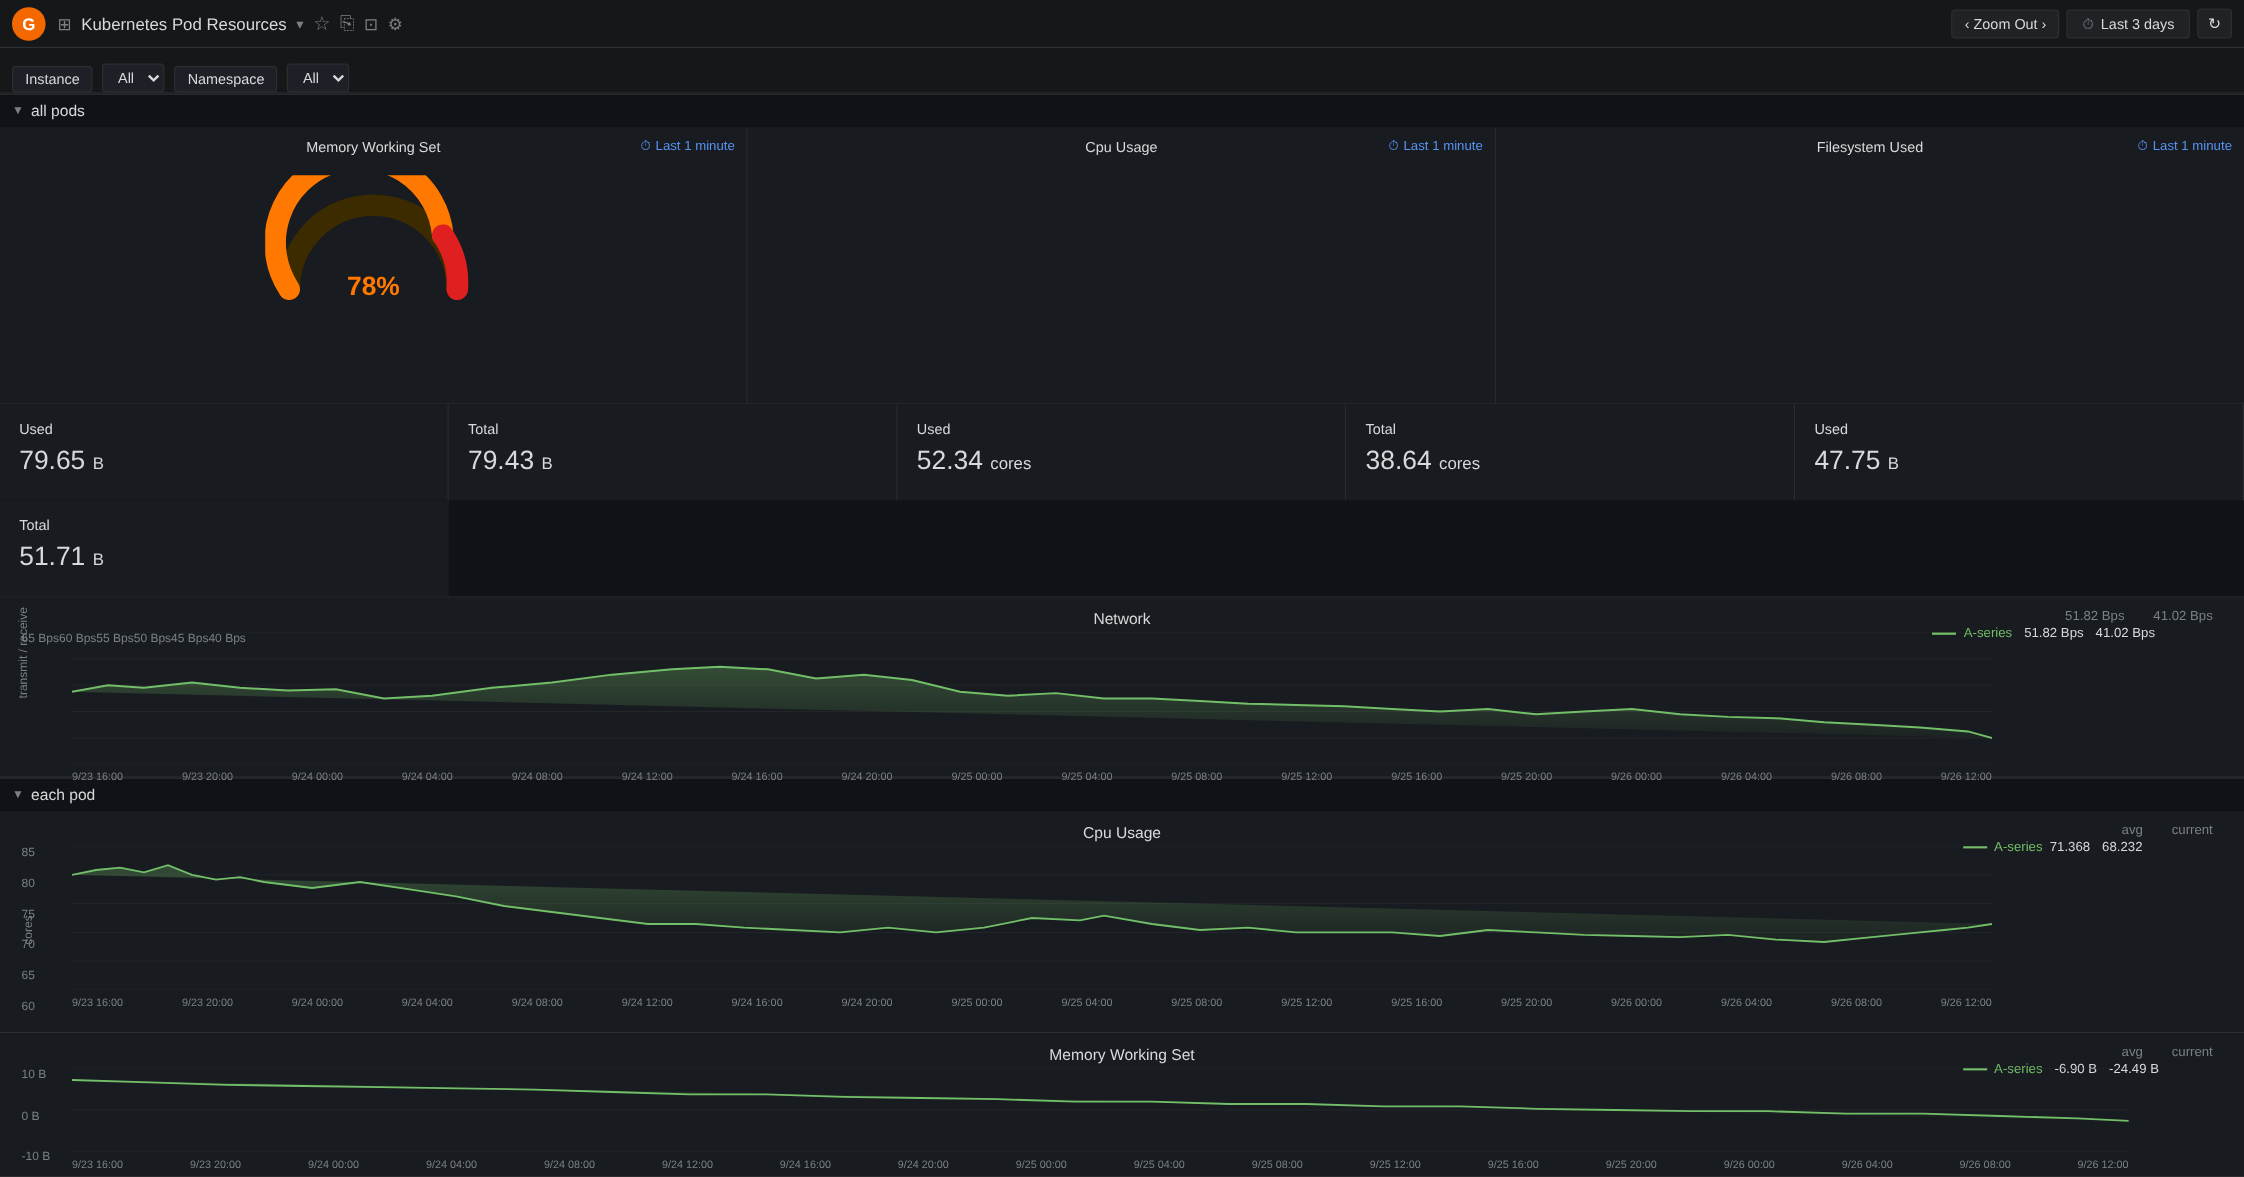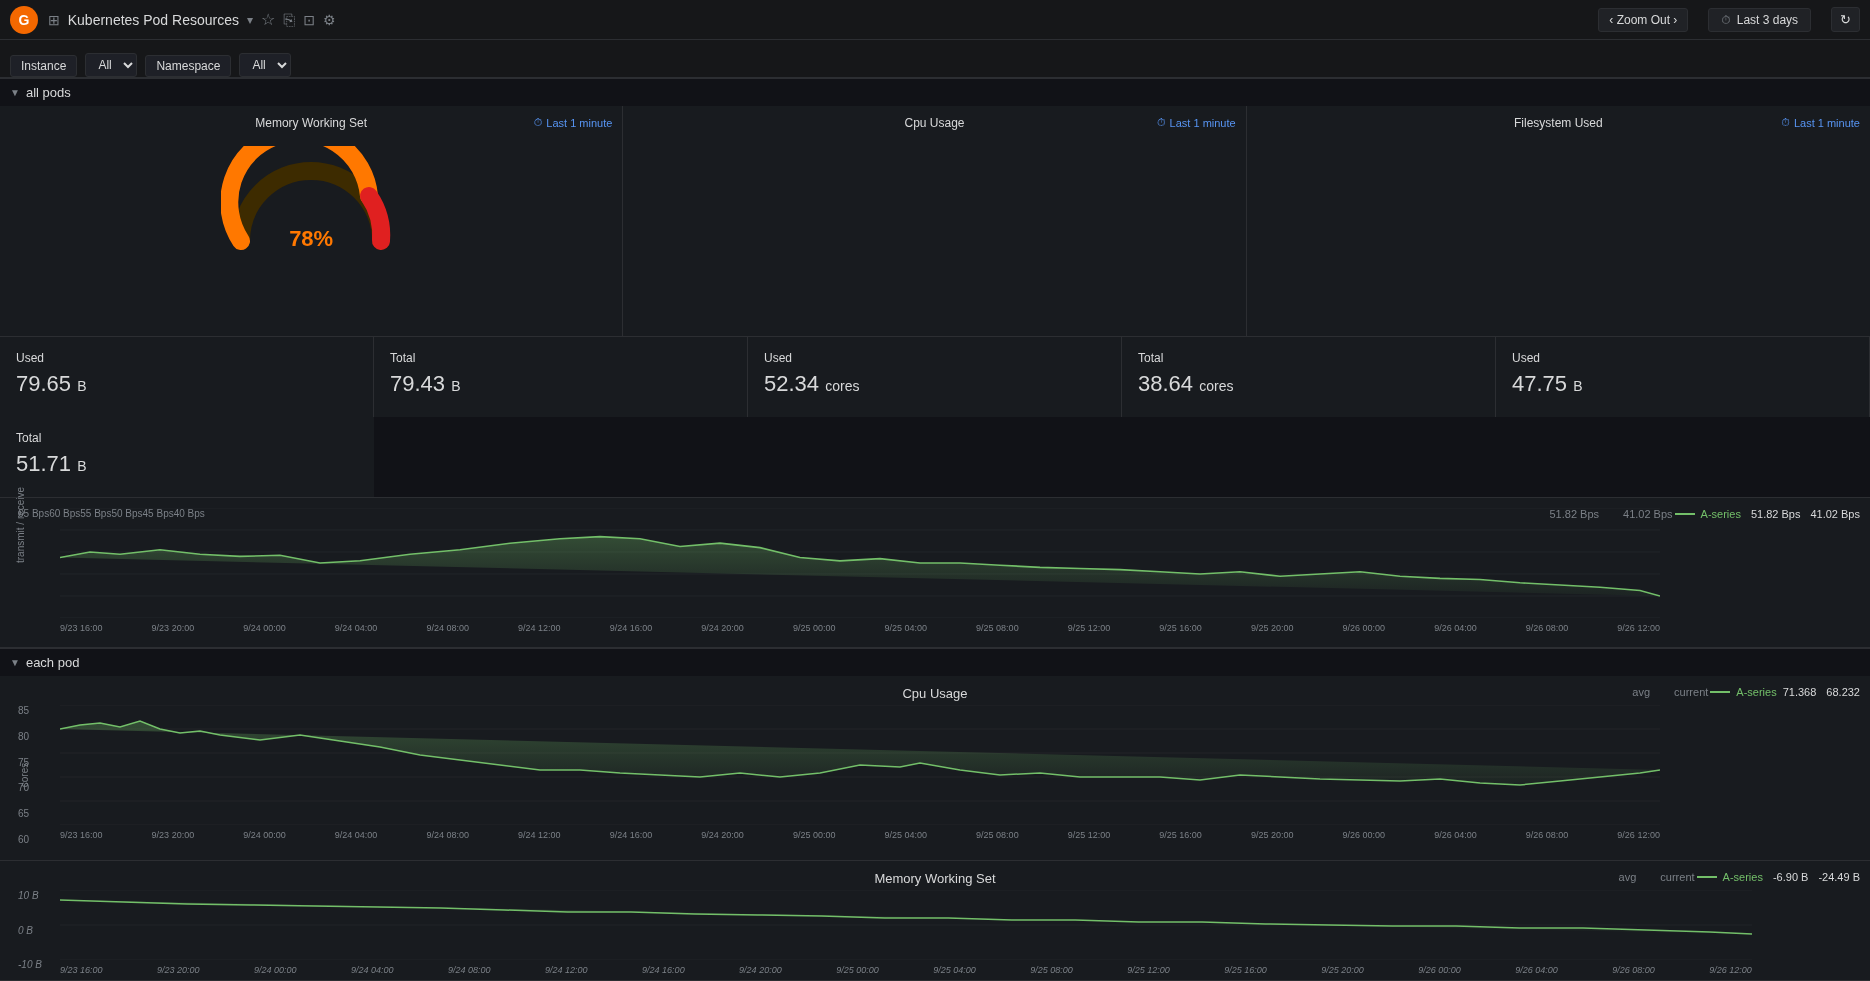--- a/index.html
+++ b/index.html
@@ -33,21 +33,21 @@
     }
     .nav-title-area {
       display: flex; align-items: center; gap: 8px;
       flex: 1;
     }
     .nav-icon { color: #7b8087; font-size: 14px; cursor: pointer; }
     .nav-title {
       color: #d8d9da; font-size: 14px; font-weight: 500;
     }
     .time-controls {
-      display: flex; align-items: center; gap: 20px;
+      display: flex; align-items: center; gap: 6px;
       margin-left: auto;
     }
     .time-btn {
       background: #202226; border: 1px solid #2c2e32; color: #d8d9da;
       padding: 4px 10px; border-radius: 3px; cursor: pointer; font-size: 12px;
     }
     .time-range {
       background: #202226; border: 1px solid #2c2e32; color: #d8d9da;
       padding: 4px 12px; border-radius: 3px; cursor: pointer; font-size: 12px;
       display: flex; align-items: center; gap: 6px;
@@ -148,22 +148,22 @@
 
     
     .chart-panel {
       background: #181b1f;
       border-bottom: 1px solid #2c2e32;
       padding: 10px 10px 4px;
       position: relative;
     }
     .chart-title { text-align: center; font-size: 13px; color: #d8d9da; margin-bottom: 4px; }
     .chart-legend {
-      position: absolute; right: 10px; top: 10px;
-      display: flex; gap: 2px;
+      position: absolute; right: 26px; top: 10px;
+      display: flex; flex-direction: column; gap: 2px;
       font-size: 11px;
     }
     .legend-item {
       display: flex; align-items: center; gap: 6px;
     }
     .legend-line {
       width: 20px; height: 2px; background: #73bf69;
     }
     .legend-label { color: #73bf69; }
     .legend-header { display: flex; gap: 20px; }
@@ -293,20 +293,21 @@
   </div>
   <div class="stat-panel">
     <div class="stat-label">Total</div>
     <div class="stat-value">
       <span>51.71</span> <span class="unit">B</span>
     </div>
   </div>
 </div>
 
 <div class="chart-panel" style="height:150px;">
+  <div class="chart-title">Network</div>
   <div class="chart-legend">
     <div class="legend-header">
       <span style="width:80px"></span>
       <span class="legend-header-avg" style="color:#7b8087; min-width:60px; text-align:right; font-size:11px; margin-right:4px;">51.82 Bps</span>
       <span class="legend-header-current" style="color:#7b8087; font-size:11px;">41.02 Bps</span>
     </div>
     <div class="legend-item">
       <div class="legend-line"></div>
       <span class="legend-label">A-series</span>
       <span style="color:#d8d9da; font-size:11px; margin-left:4px;">51.82 Bps</span>
@@ -446,21 +447,21 @@
       <span style="color:#7b8087; font-size:11px; min-width:50px; text-align:right; margin-right:4px;">avg</span>
       <span style="color:#7b8087; font-size:11px;">current</span>
     </div>
     <div class="legend-item">
       <div class="legend-line"></div>
       <span class="legend-label">A-series</span>
       <span style="color:#d8d9da; font-size:11px; margin-left:4px;">-6.90 B</span>
       <span style="color:#d8d9da; font-size:11px; margin-left:4px;">-24.49 B</span>
     </div>
   </div>
-  <div style="position:relative; height:80px; margin-left:50px; margin-right:108px;font-style:italic;">
+  <div style="position:relative; height:80px; margin-left:50px; margin-right:86px;">
     <div style="position:absolute; left:-42px; top:0; height:100%; display:flex; flex-direction:column; justify-content:space-between; font-size:10px; color:#7b8087;">
       <span>10 B</span>
         <span>0 B</span>
         <span>-10 B</span>
     </div>
     <svg width="100%" height="70px" viewBox="0 0 1600 70" preserveAspectRatio="none">
       <defs>
         <linearGradient id="memFill" x1="0" y1="0" x2="0" y2="1">
           <stop offset="0%" stop-color="#73bf69" stop-opacity="0.2"></stop>
           <stop offset="100%" stop-color="#73bf69" stop-opacity="0.02"></stop>

